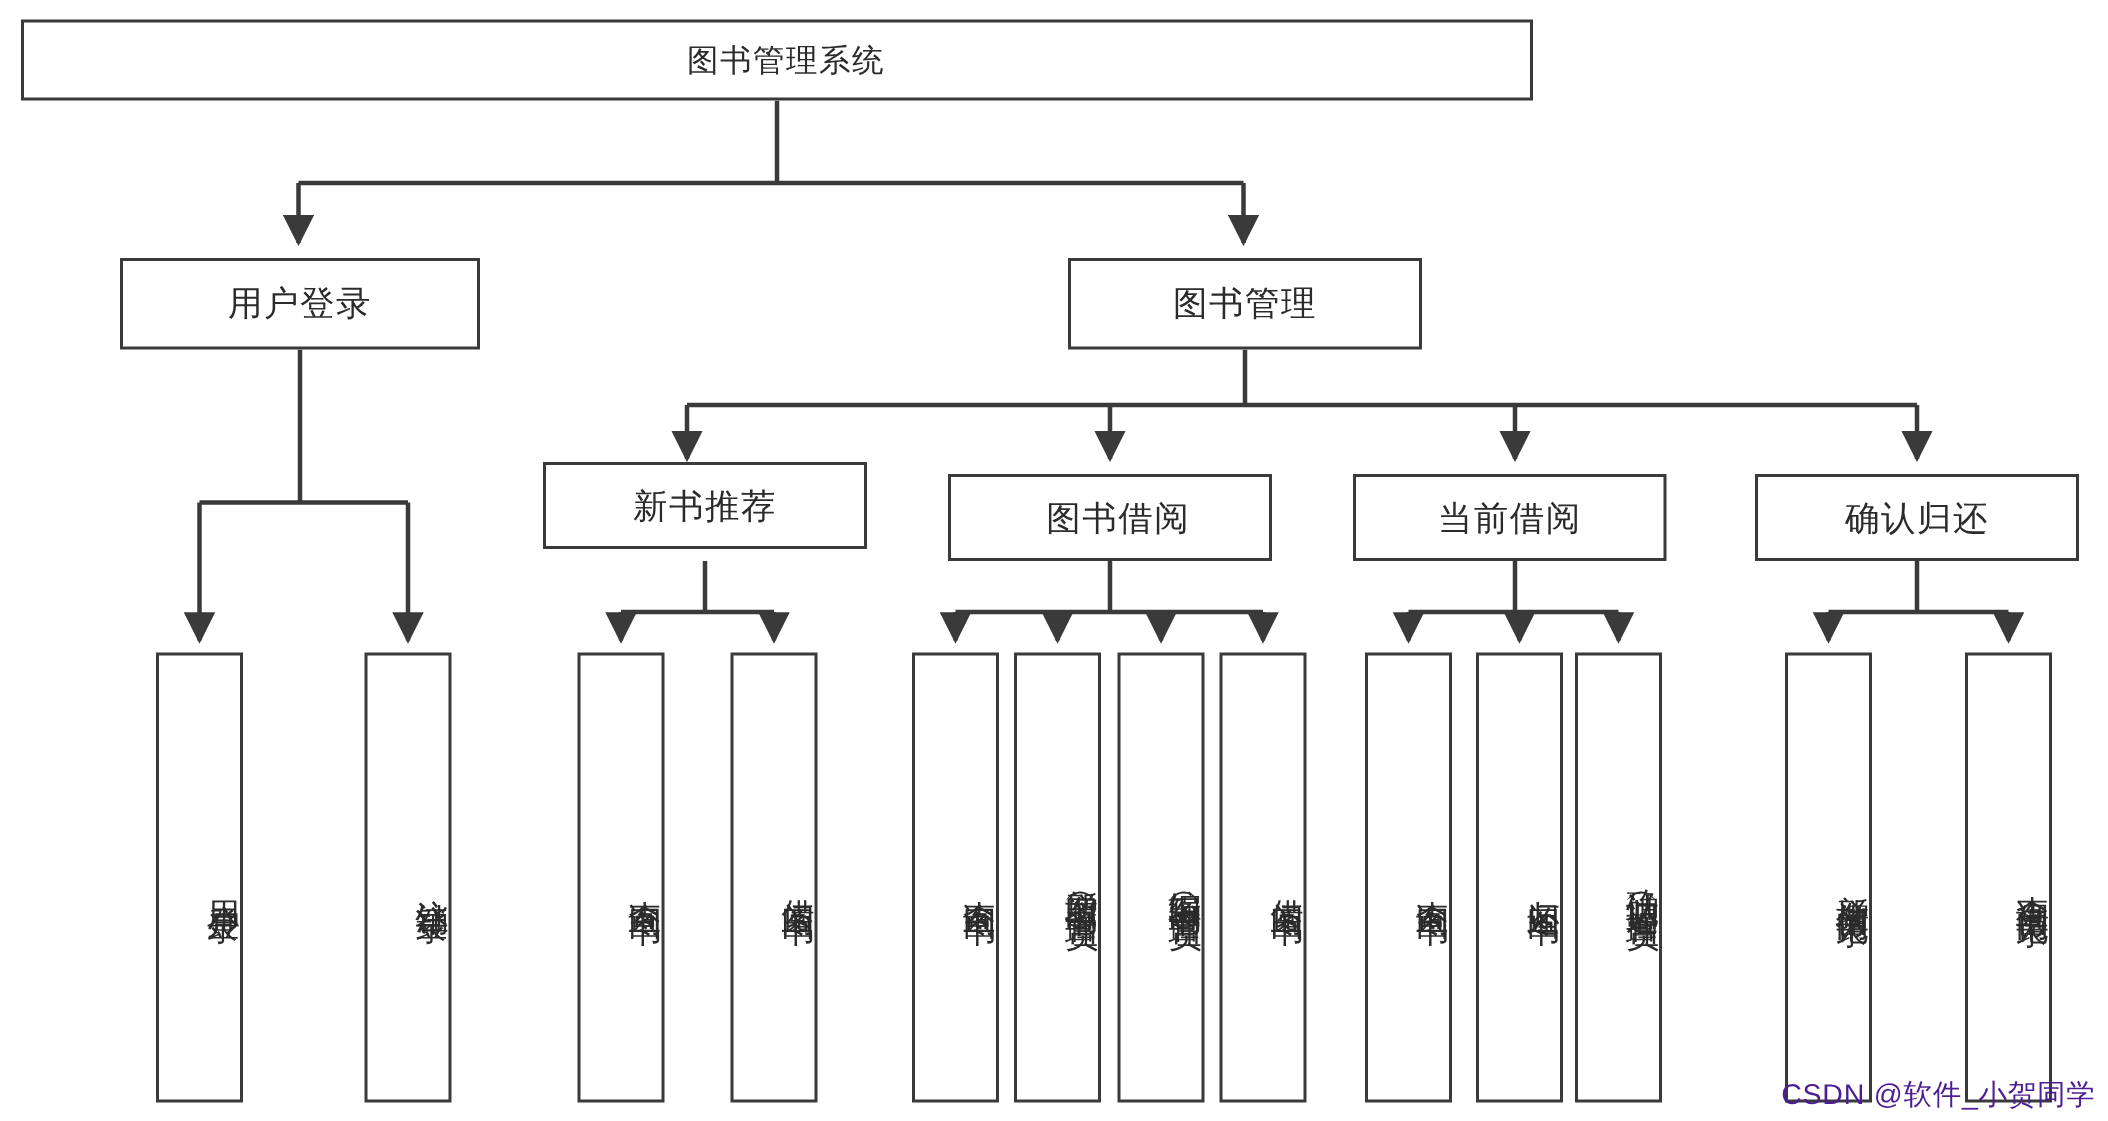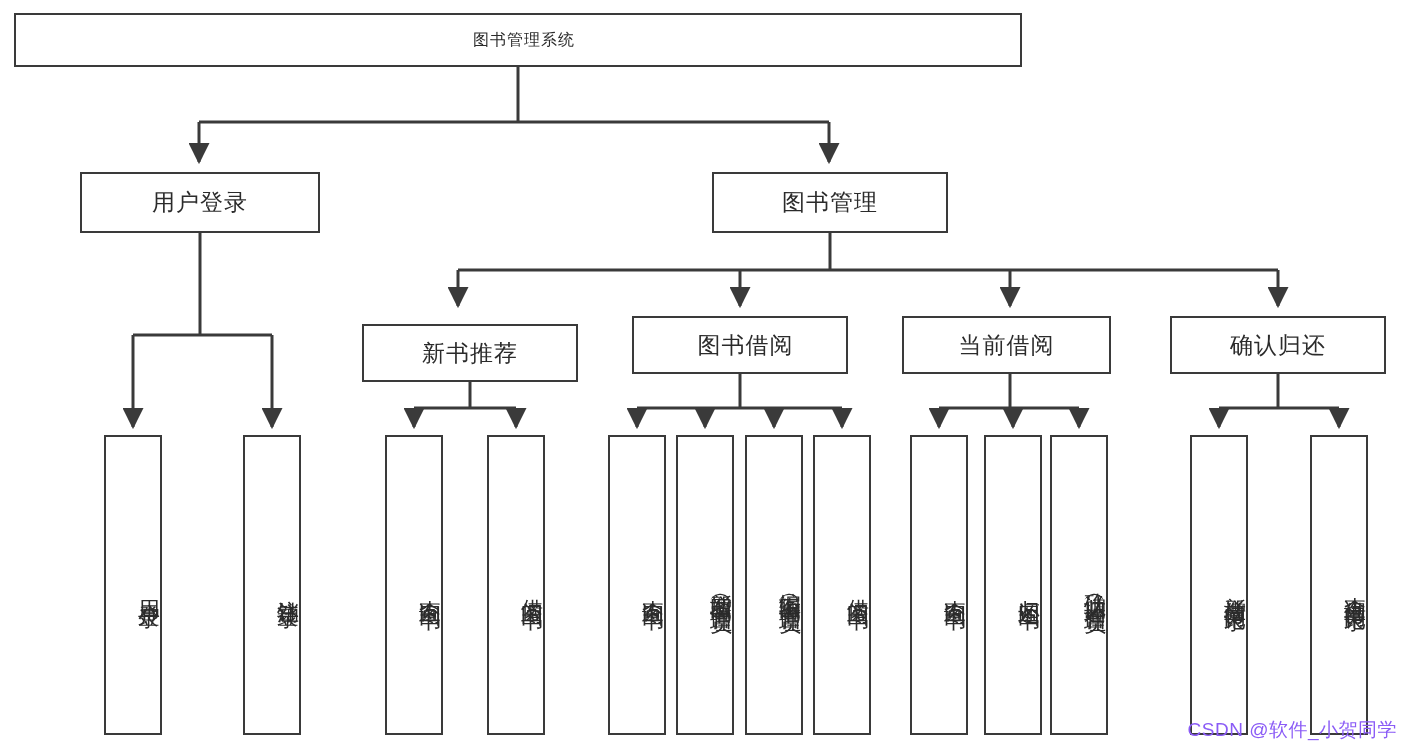--- a/index.html
+++ b/index.html
@@ -34,42 +34,42 @@
     align-items: center;
     justify-content: center;
     color: #2b2b2b;
   }
   .node-h {
     font-size: 23px;
     letter-spacing: 1px;
     white-space: nowrap;
   }
   .node-title {
-    font-size: 16px;
+    font-size: 21px;
     letter-spacing: 1px;
     padding-left: 12px;
   }
   .node-v {
     font-size: 22px;
     writing-mode: vertical-rl;
     text-orientation: upright;
     letter-spacing: 3px;
     line-height: 1;
     padding-top: 6px;
     align-items: flex-start;
     justify-content: center;
     white-space: nowrap;
     overflow: hidden;
   }
   .watermark {
     position: absolute;
     right: 8px;
     bottom: 4px;
     font-size: 19px;
-    color: #8b5cf6;
+    color: #4c1d95;
     white-space: nowrap;
     letter-spacing: 0.5px;
   }
 </style>
 </head>
 <body>
 
 <div id="canvas">
 
   <svg class="edges" viewBox="0 0 1405 747" xmlns="http://www.w3.org/2000/svg">
@@ -120,21 +120,21 @@
       <path d="M 1219 408 L 1219 427" marker-end="url(#arrow)"></path>
       <path d="M 1339 408 L 1339 427" marker-end="url(#arrow)"></path>
     </g>
   </svg>
 
   <div class="node node-title" id="n-root" style="left: 14px; top: 13px; width: 1008px; height: 54px;">图书管理系统</div>
 
   <div class="node node-h" id="n-l2-0" style="left: 80px; top: 172px; width: 240px; height: 61px;">用户登录</div>
   <div class="node node-h" id="n-l2-1" style="left: 712px; top: 172px; width: 236px; height: 61px;">图书管理</div>
 
-  <div class="node node-h" id="n-l3-0" style="left: 362px; top: 324px; width: 216px; height: 58px; text-align: center;">新书推荐</div>
+  <div class="node node-h" id="n-l3-0" style="left: 362px; top: 308px; width: 216px; height: 58px; text-align: center;">新书推荐</div>
   <div class="node node-h" id="n-l3-1" style="left: 632px; top: 316px; width: 216px; height: 58px; padding-left: 11px;">图书借阅</div>
   <div class="node node-h" id="n-l3-2" style="left: 902px; top: 316px; width: 209px; height: 58px;">当前借阅</div>
   <div class="node node-h" id="n-l3-3" style="left: 1170px; top: 316px; width: 216px; height: 58px;">确认归还</div>
 
   <div class="node node-v" id="n-lf-0" style="left: 104px; top: 435px; width: 58px; height: 300px;">用户登录</div>
   <div class="node node-v" id="n-lf-1" style="left: 243px; top: 435px; width: 58px; height: 300px;">注销登录</div>
   <div class="node node-v" id="n-lf-2" style="left: 385px; top: 435px; width: 58px; height: 300px;">查询图书</div>
   <div class="node node-v" id="n-lf-3" style="left: 487px; top: 435px; width: 58px; height: 300px;">借阅图书</div>
   <div class="node node-v" id="n-lf-4" style="left: 608px; top: 435px; width: 58px; height: 300px;">查询图书</div>
   <div class="node node-v" id="n-lf-5" style="left: 676px; top: 435px; width: 58px; height: 300px;">新增图书（管理员）</div>

